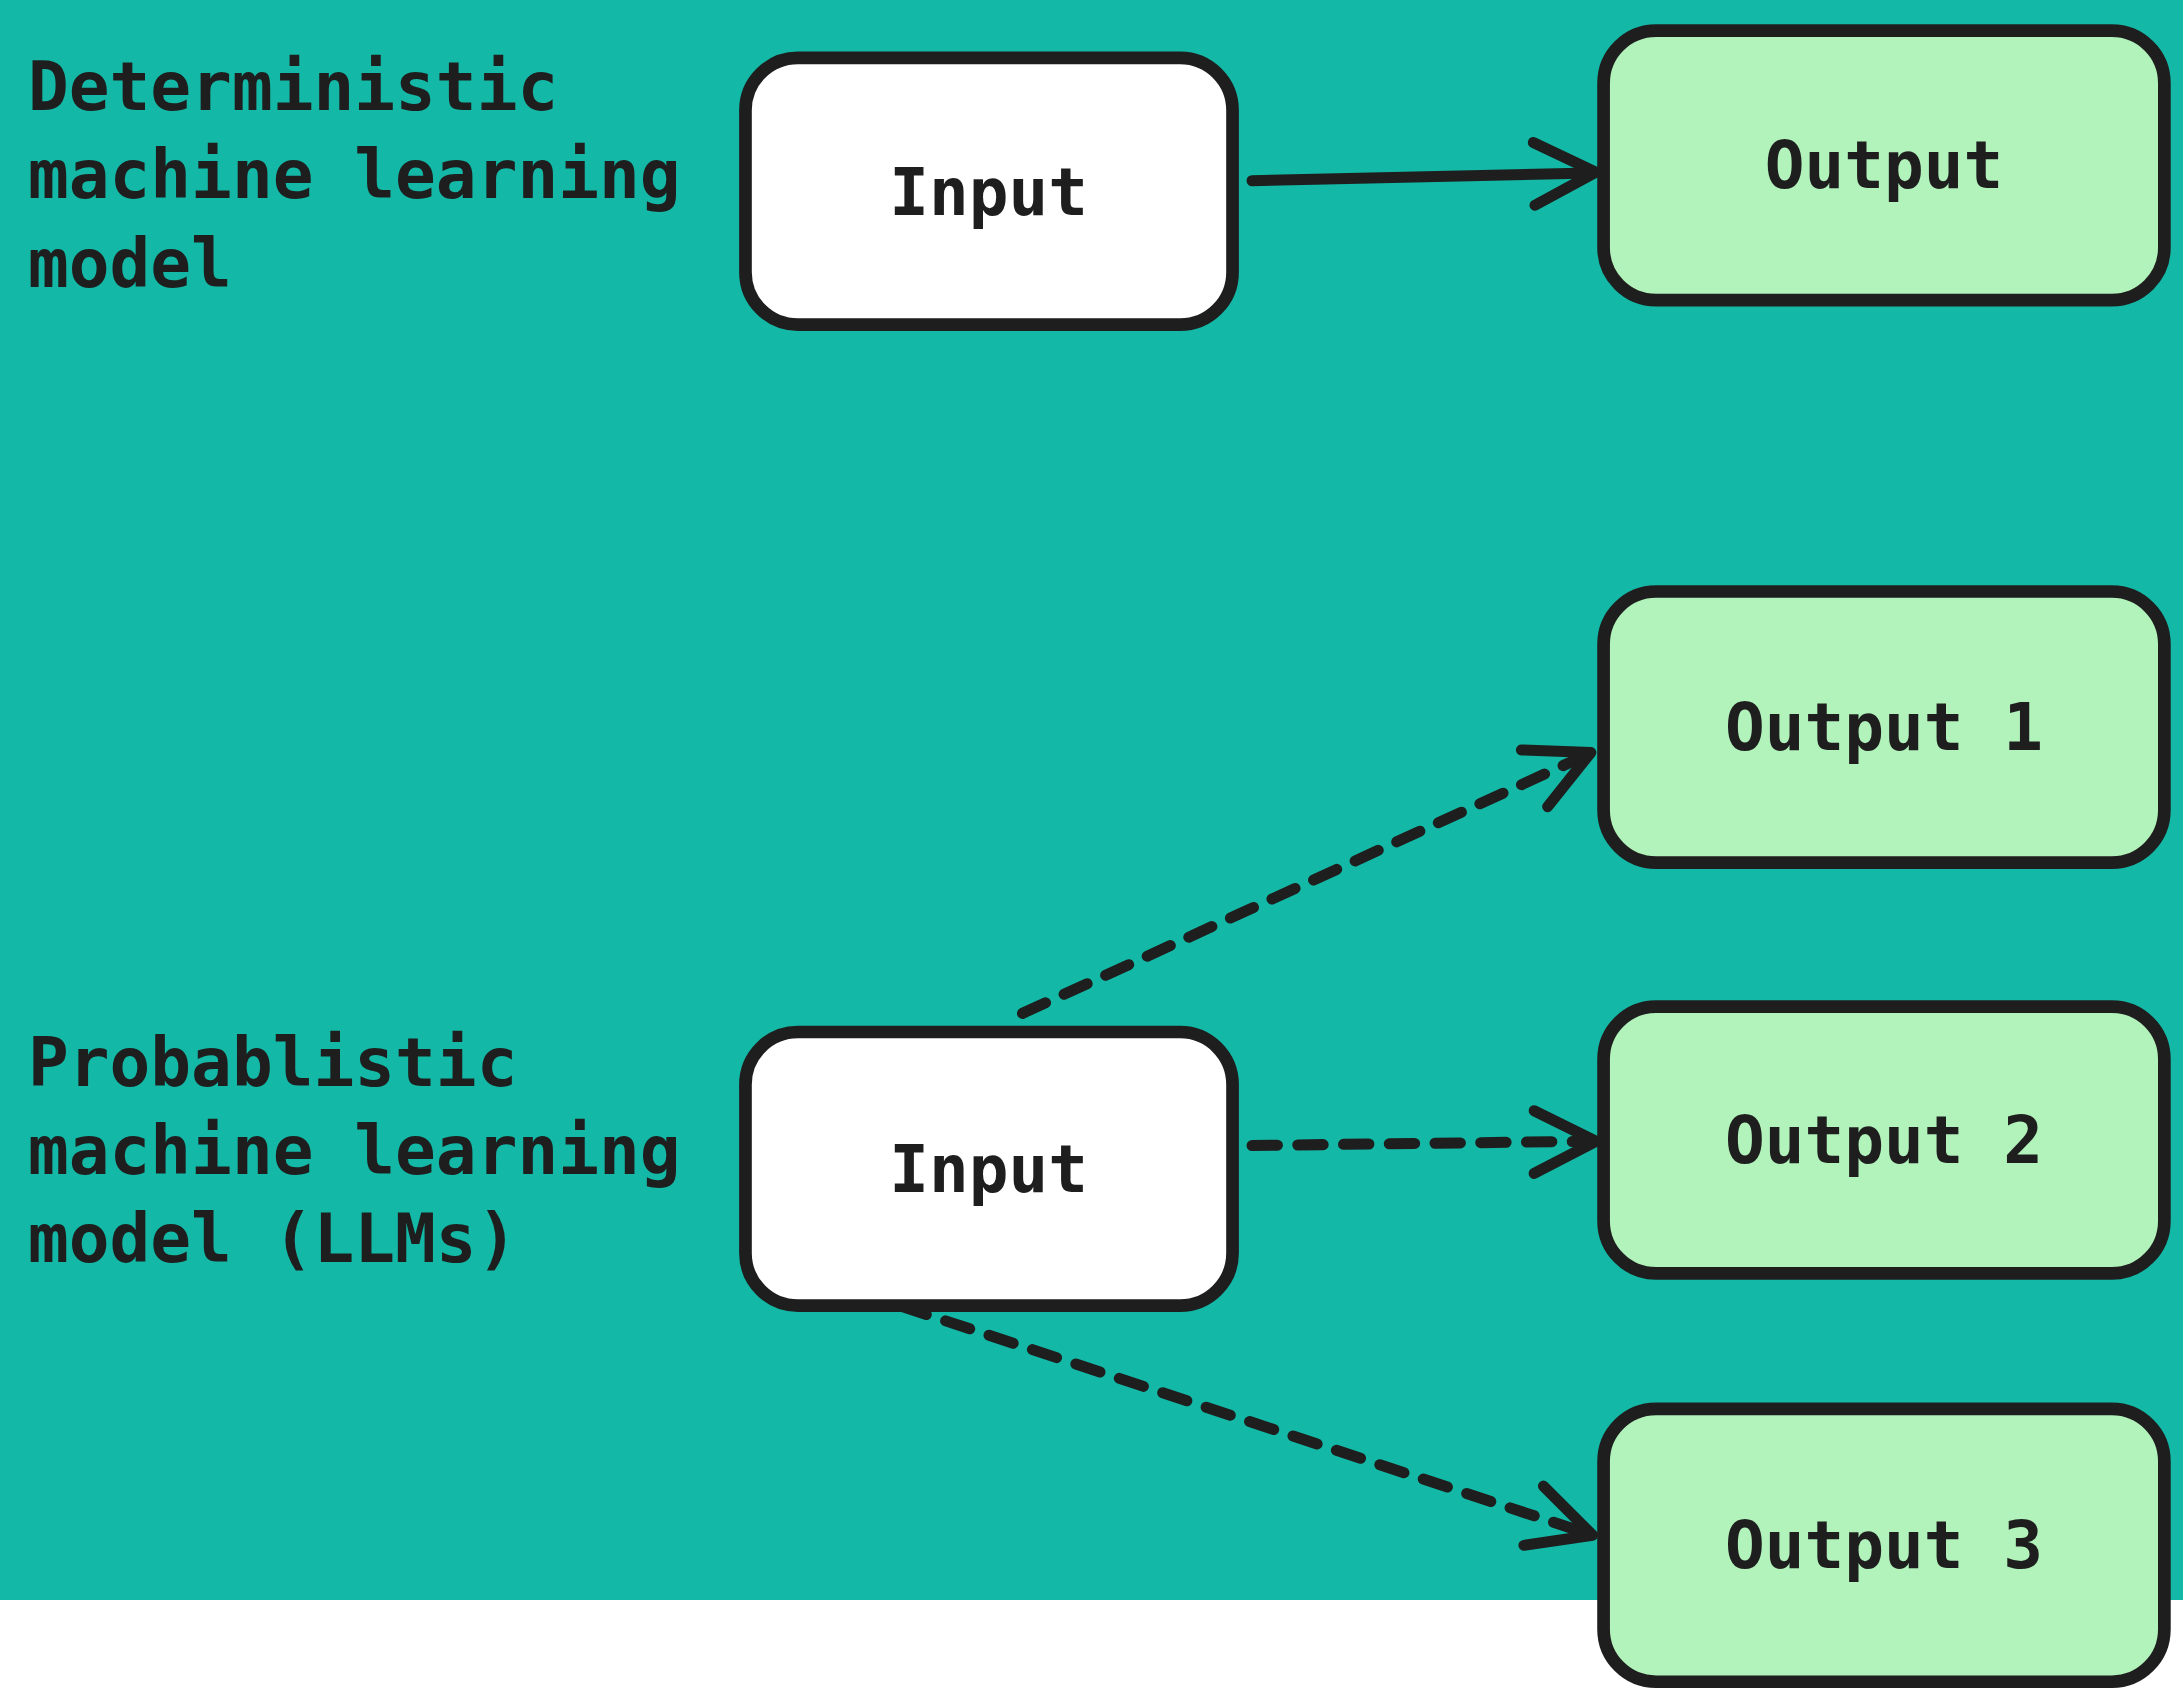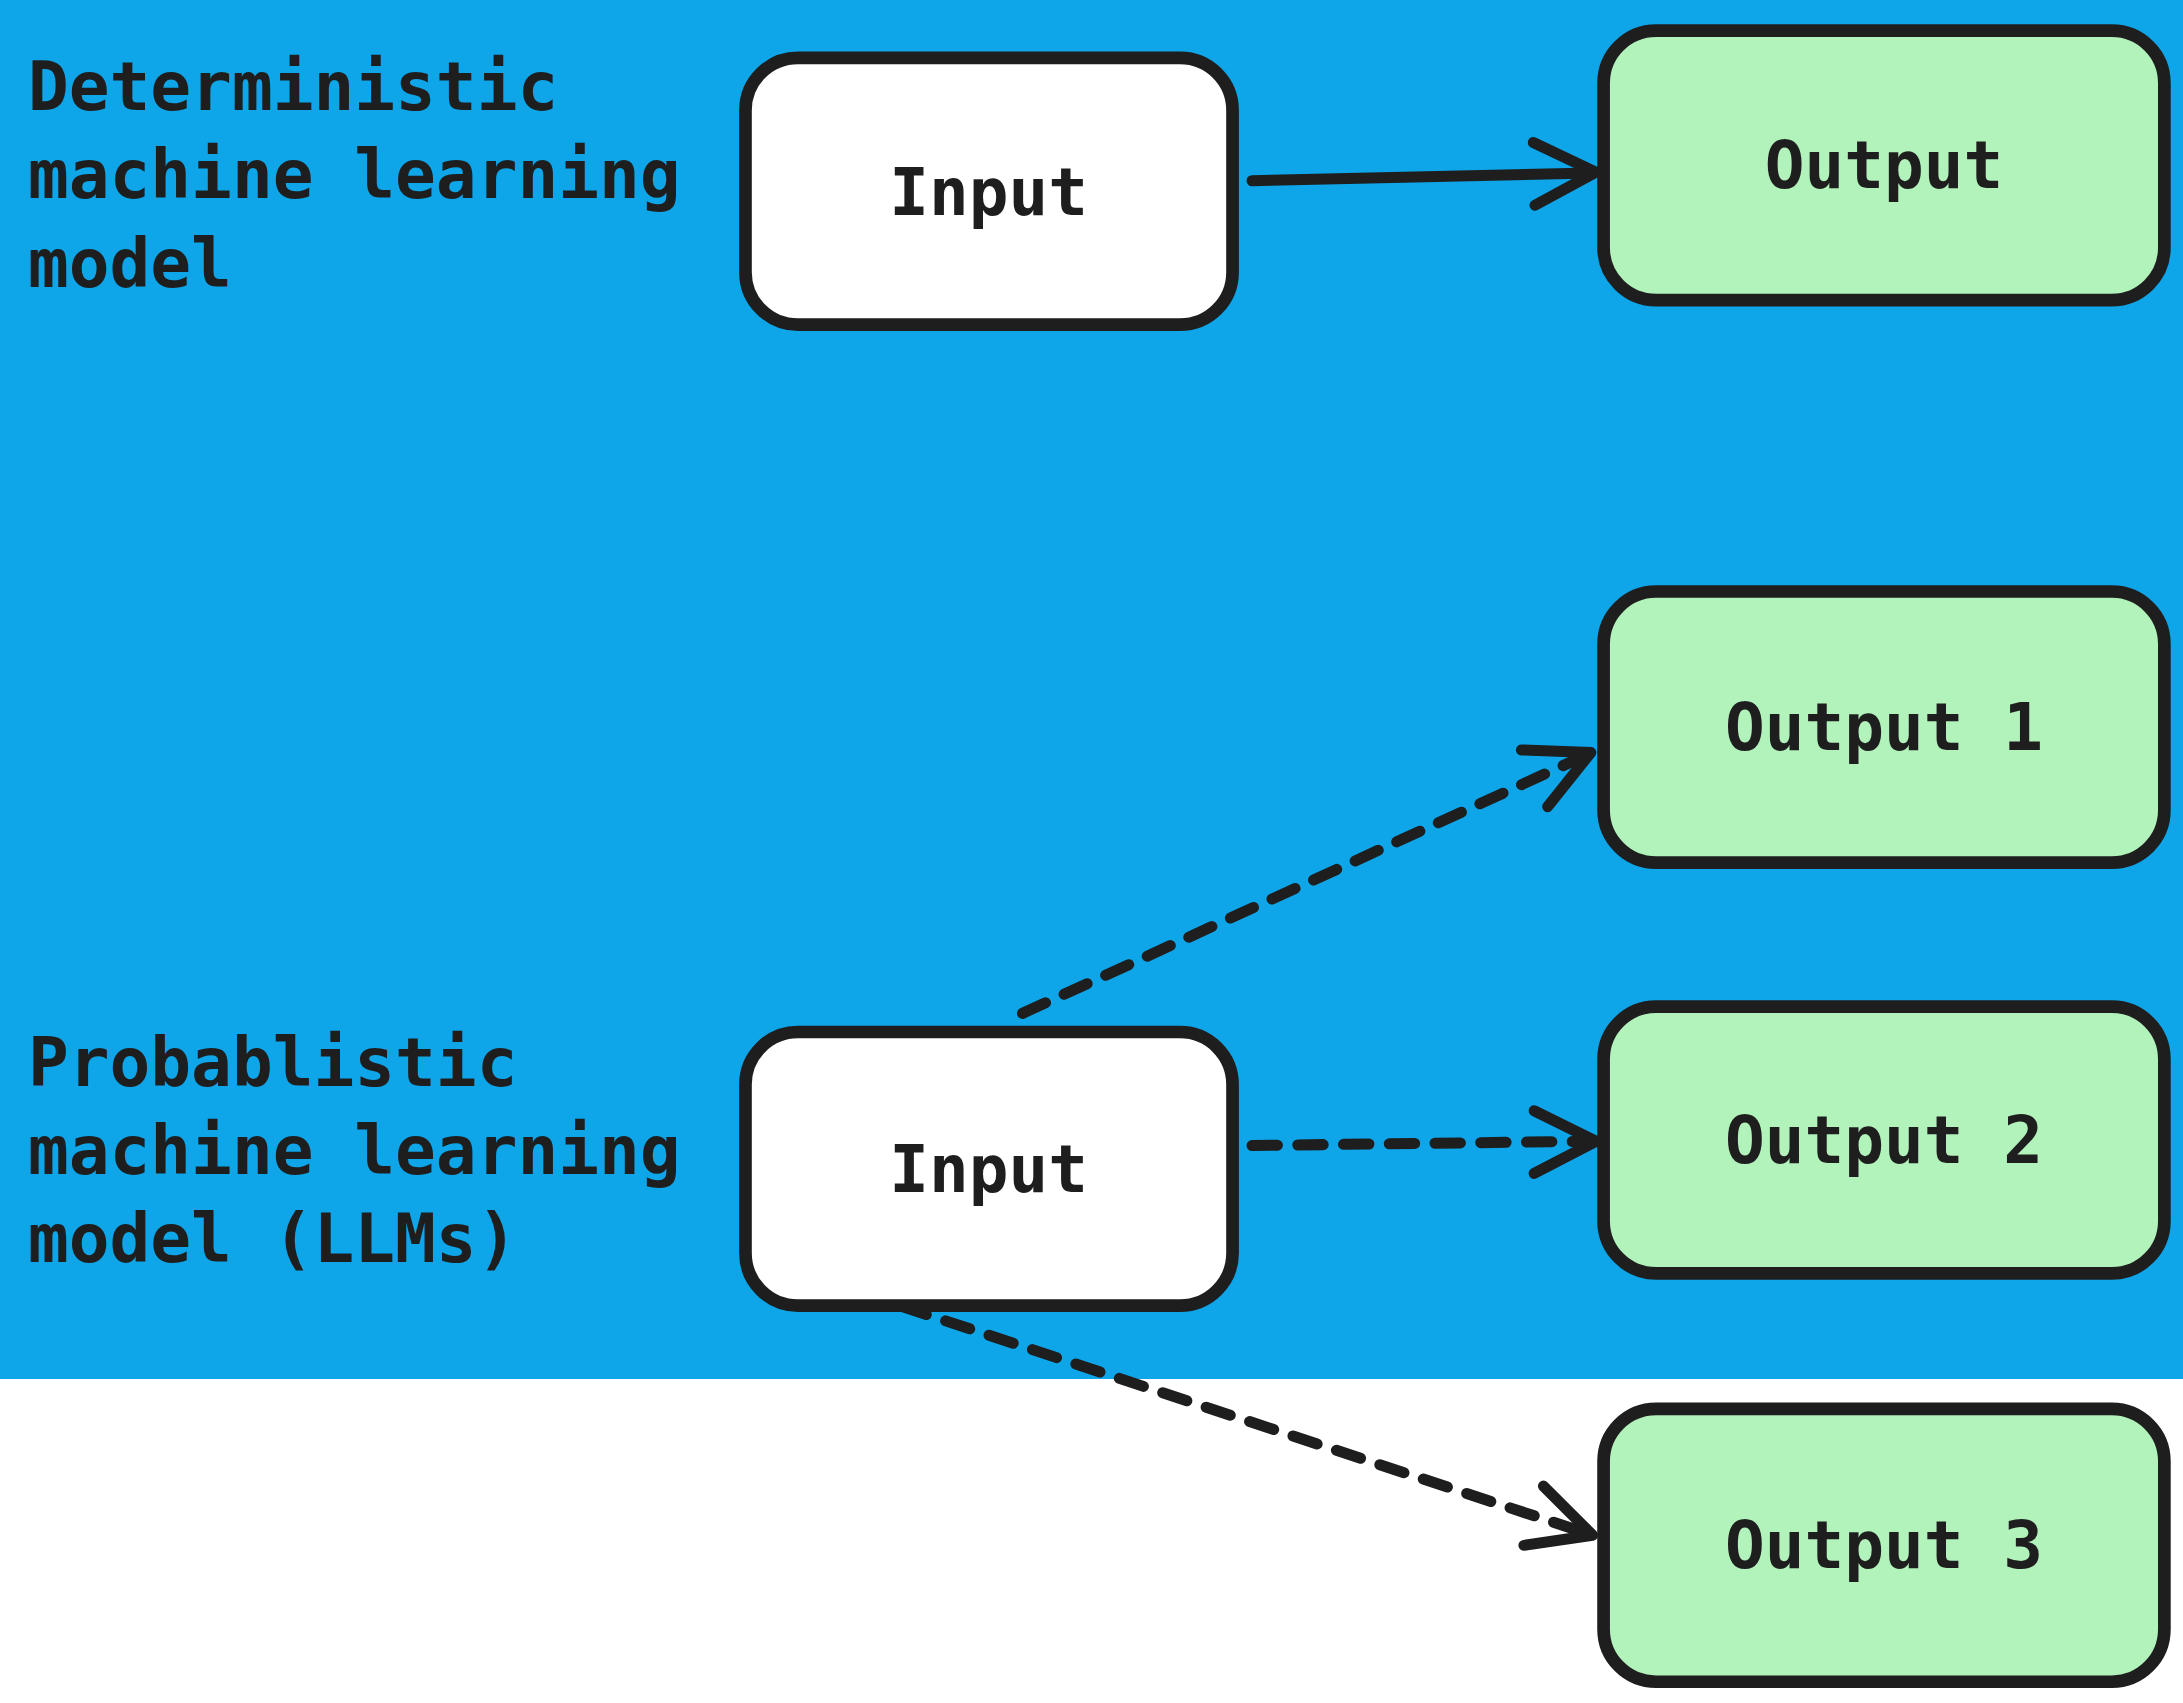--- a/index.html
+++ b/index.html
@@ -6,22 +6,22 @@
     margin: 0;
     padding: 0;
     background: #ffffff;
     width: 2183px;
     height: 1704px;
     overflow: hidden;
   }
   #stage {
     position: relative;
     width: 2183px;
-    height: 1379px;
-    background: #0ea5e9;
+    height: 1600px;
+    background: #14b8a6;
   }
   svg {
     display: block;
     font-family: "DejaVu Sans Mono", "Liberation Mono", monospace;
   }
   .node-rect {
     stroke-width: 15px;
   }
   .caption-line {
     font-size: 80px;

